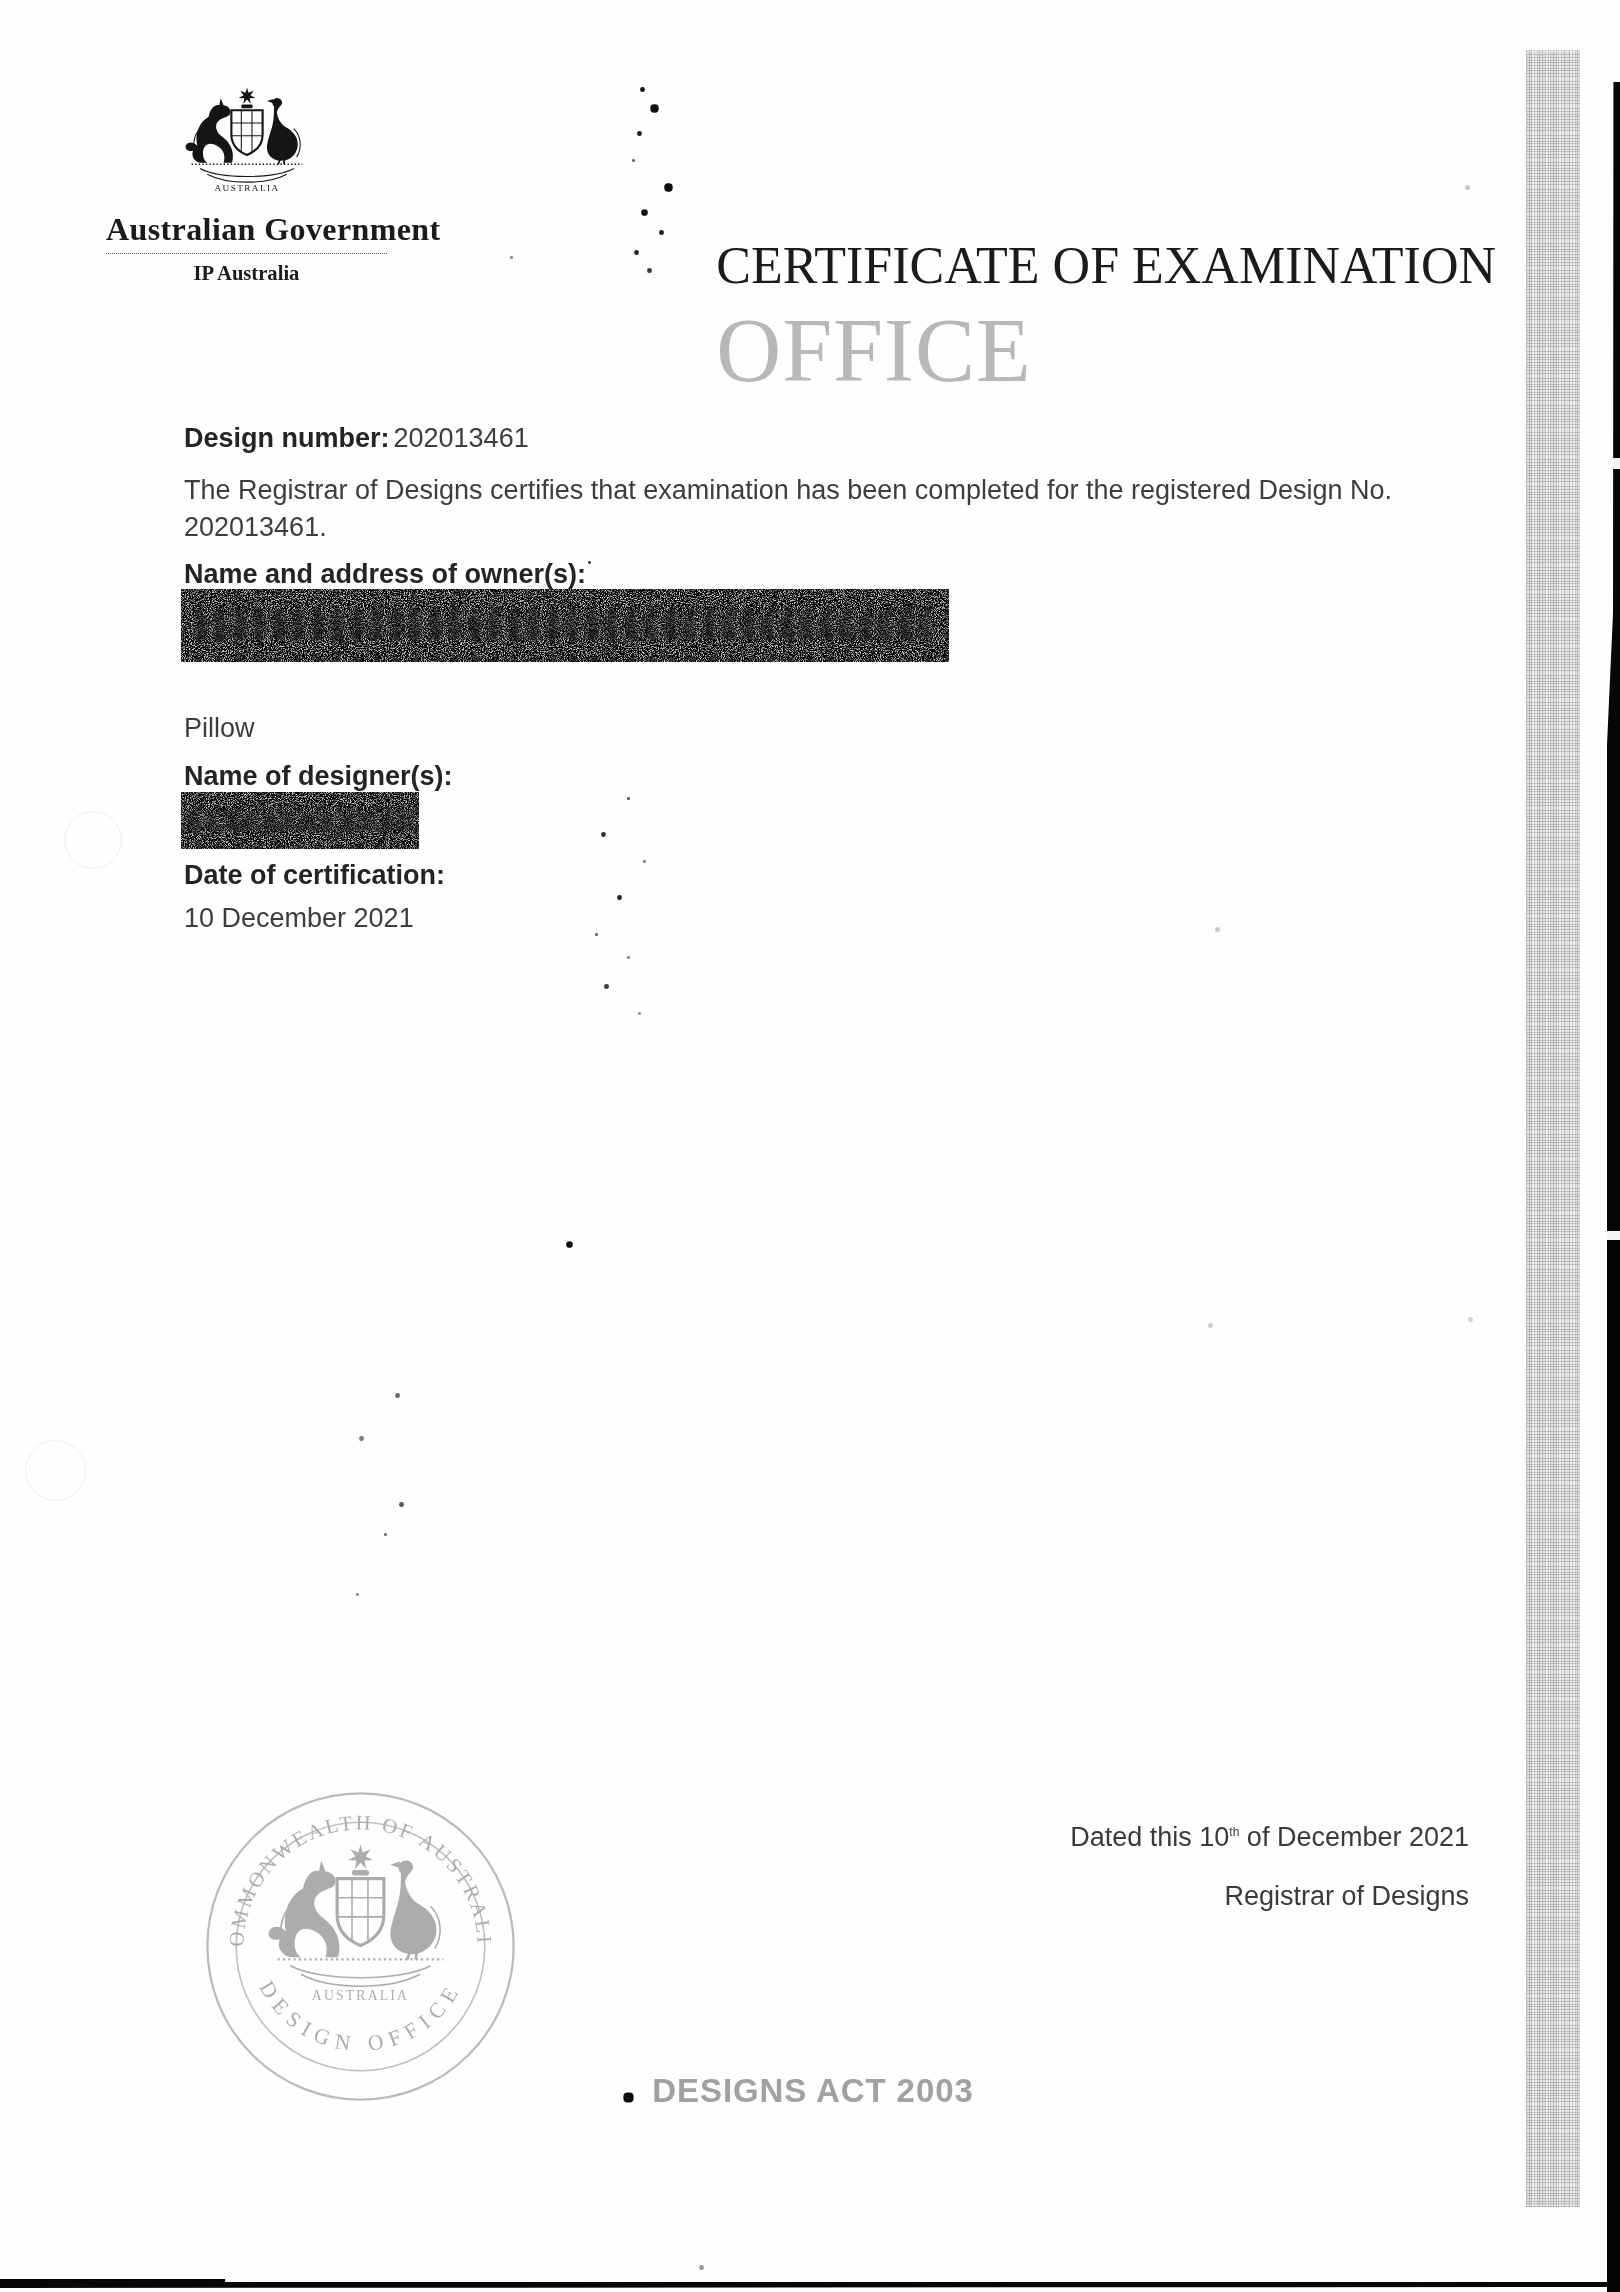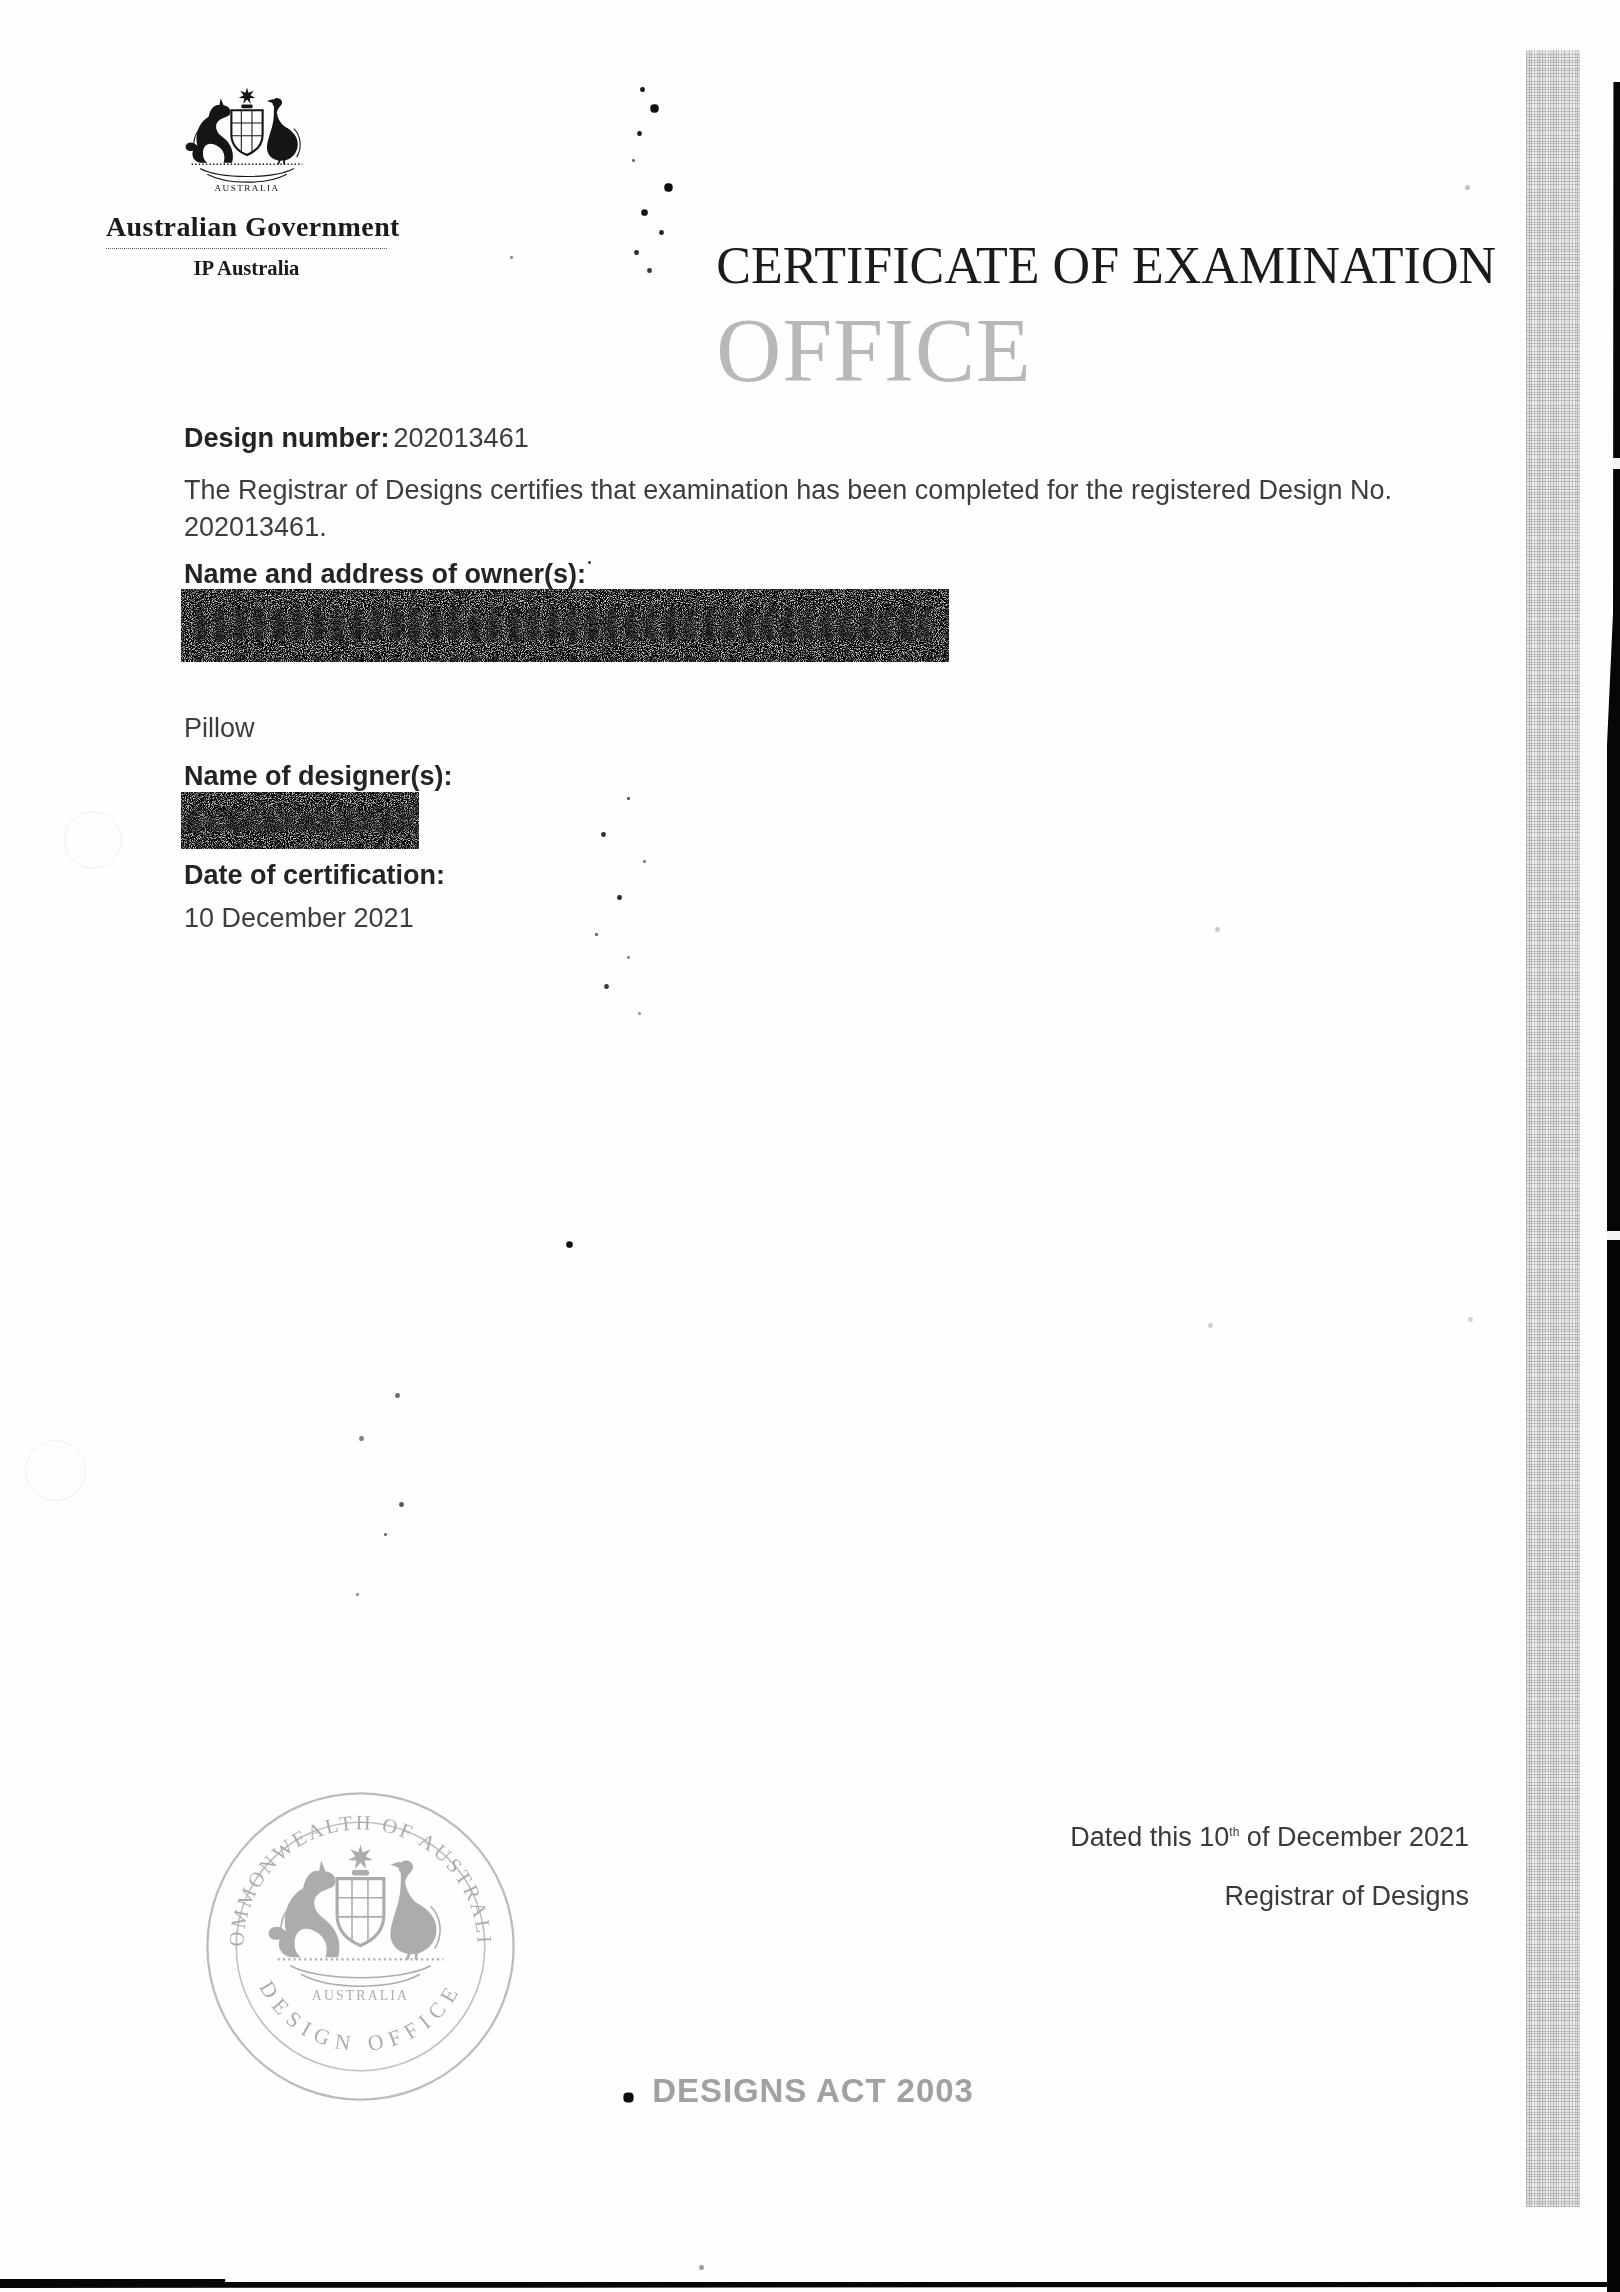--- a/index.html
+++ b/index.html
@@ -42,21 +42,21 @@
       396px 1394px 0 0.9px #6b6b6b, 360px 1437px 0 0.9px #7c7c7c, 400px 1503px 0 0.9px #585858,
       384px 1533px 0 0 #6f6f6f, 356px 1593px 0 0 #8e8e8e,
       1466px 186px 0 0.9px #c2c2c2, 1480px 267px 0 1.8px #c6c6c6,
       1216px 928px 0 0.9px #c9c9c9, 1209px 1324px 0 0.9px #cecece, 1469px 1318px 0 0.9px #d2d2d2,
       627px 2096px 0 3.6px #0d0d0d, 700px 2266px 0 0.9px #9a9a9a;
   }
 
   
   .crest{position:absolute;left:176px;top:84px;width:142px;height:115px;color:#151515;}
   .gov-block{position:absolute;left:106px;top:211px;width:281px;text-align:center;color:#1b1b1b;}
-  .gov-name{font-family:"Liberation Serif",serif;font-weight:700;font-size:28px;letter-spacing:0.4px;white-space:nowrap;}
+  .gov-name{font-family:"Liberation Serif",serif;font-weight:700;font-size:32px;letter-spacing:0.4px;white-space:nowrap;}
   .gov-divider{border-bottom:1.8px dotted #5c5c5c;margin-top:4.5px;}
   .agency{font-family:"Liberation Serif",serif;font-weight:700;font-size:20.6px;margin-top:8px;}
 
   
   .title-block{position:absolute;right:124px;top:240px;text-align:left;}
   .cert-title{font-family:"Liberation Serif",serif;font-size:52px;color:#1b1b1b;line-height:1;white-space:nowrap;}
   .watermark{font-family:"Liberation Serif",serif;font-size:90px;color:#b6b9bb;line-height:1;margin-top:14.3px;letter-spacing:0.9px;white-space:nowrap;}
 
   
   .f{position:absolute;left:184px;white-space:nowrap;}

